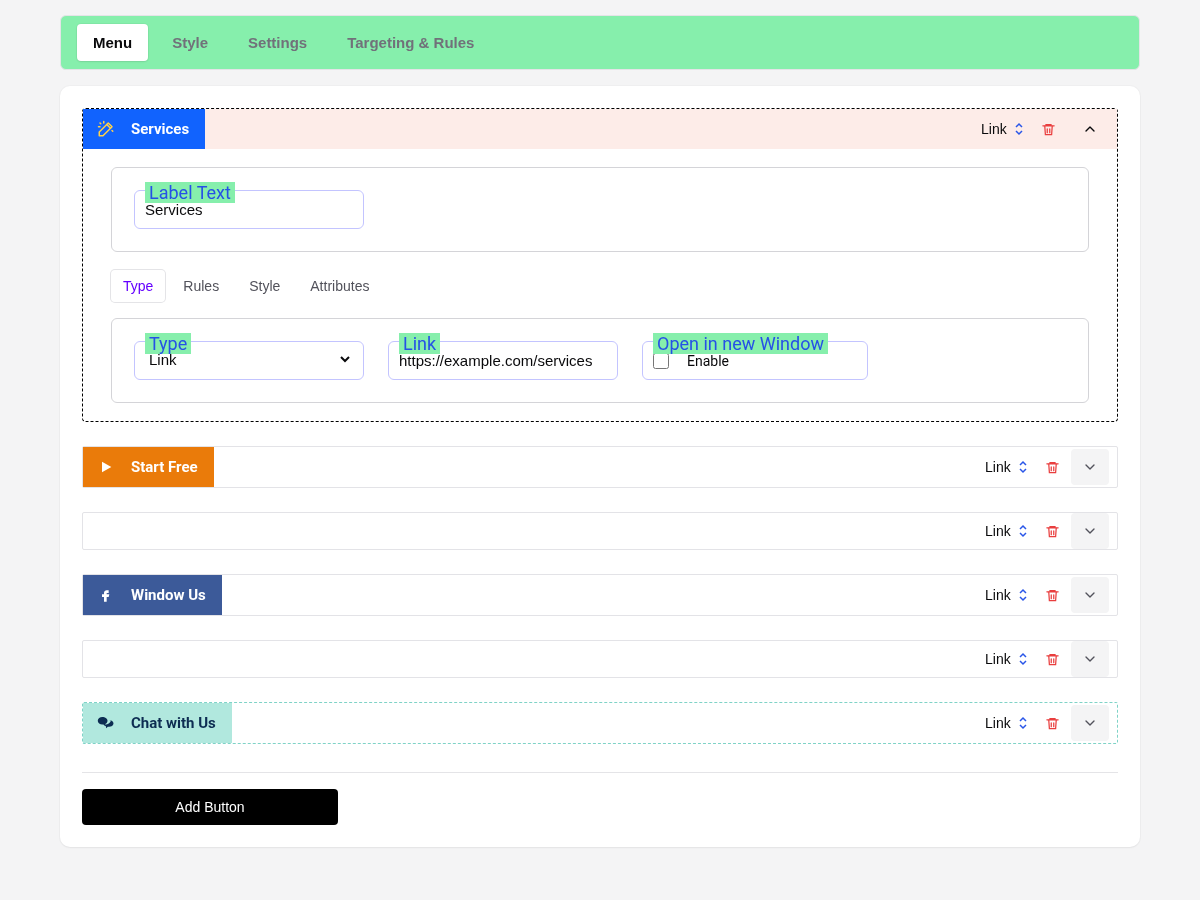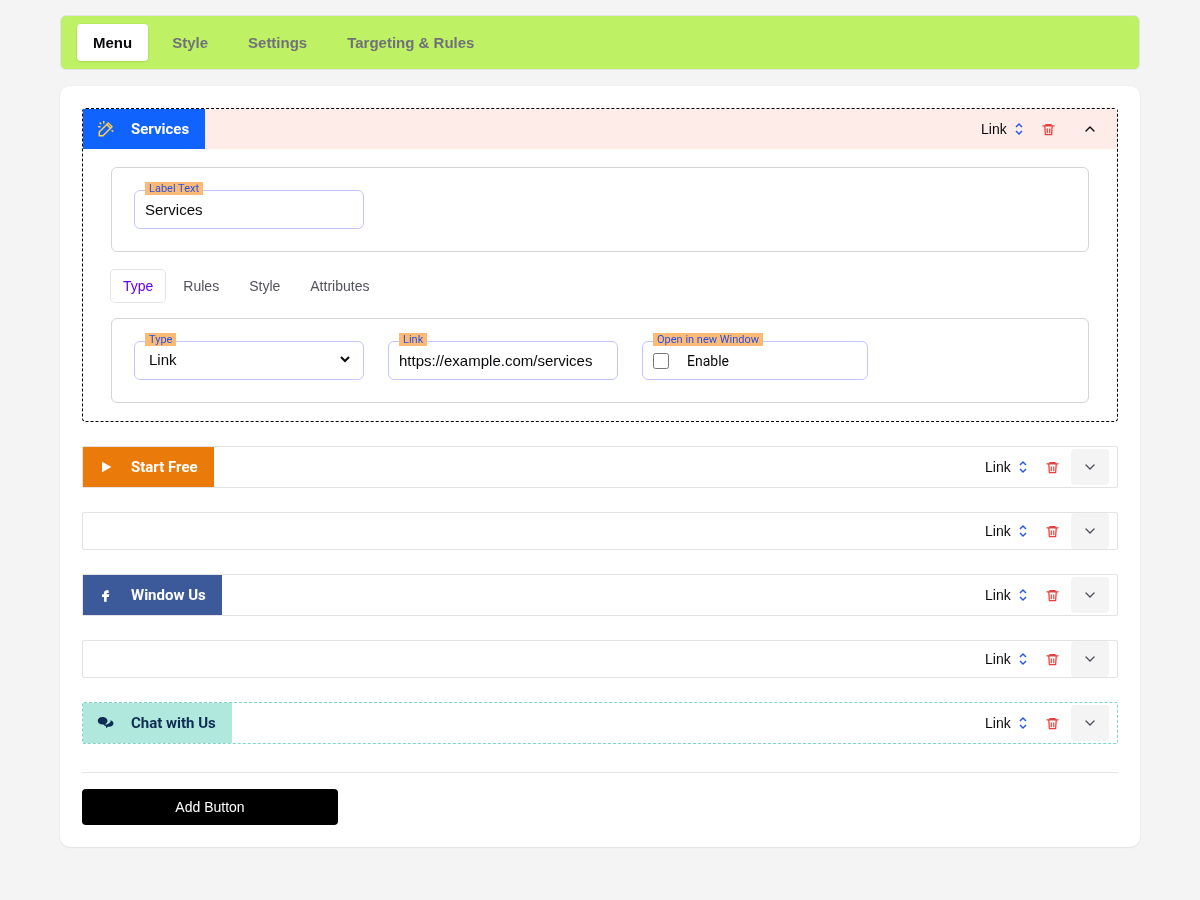--- a/index.html
+++ b/index.html
@@ -6,21 +6,21 @@
   body {
     font-family: -apple-system, BlinkMacSystemFont, "Segoe UI", Roboto, Helvetica, Arial, sans-serif;
     background: #f4f4f5;
     font-size: 14px;
     color: #09090b;
   }
   .page {
     padding: 15px 60px;
   }
   .topnav {
-    background: #bef264;
+    background: #86efac;
     border: 1px solid #e4e4e7;
     border-radius: 6px;
     padding: 8px 16px;
     display: flex;
     gap: 8px;
     align-items: center;
   }
   .topnav .tab {
     padding: 10px 16px;
     background: transparent;
@@ -121,23 +121,23 @@
     position: relative;
     border: 1px solid #c3c4ff;
     border-radius: 6px;
     padding: 10px 10px;
     width: 230px;
   }
   .floatfield .legend {
     position: absolute;
     top: -9px;
     left: 10px;
-    background: #fdba74;
+    background: #86efac;
     padding: 0 4px;
-    font-size: 11px;
+    font-size: 18px;
     color: #2551e6;
   }
   .floatfield input[type=text] {
     border: none;
     outline: none;
     font-size: 15px;
     width: 100%;
     color: #09090b;
   }
 

